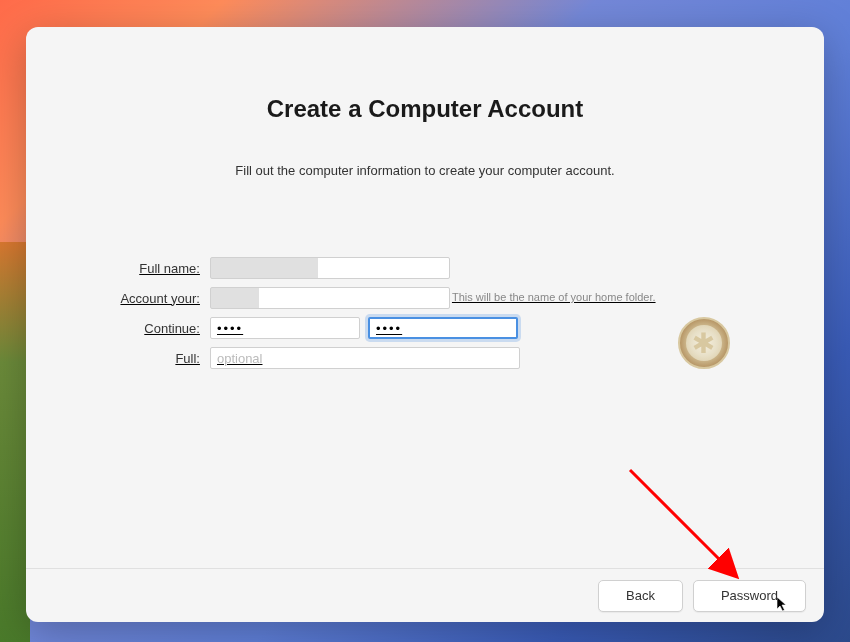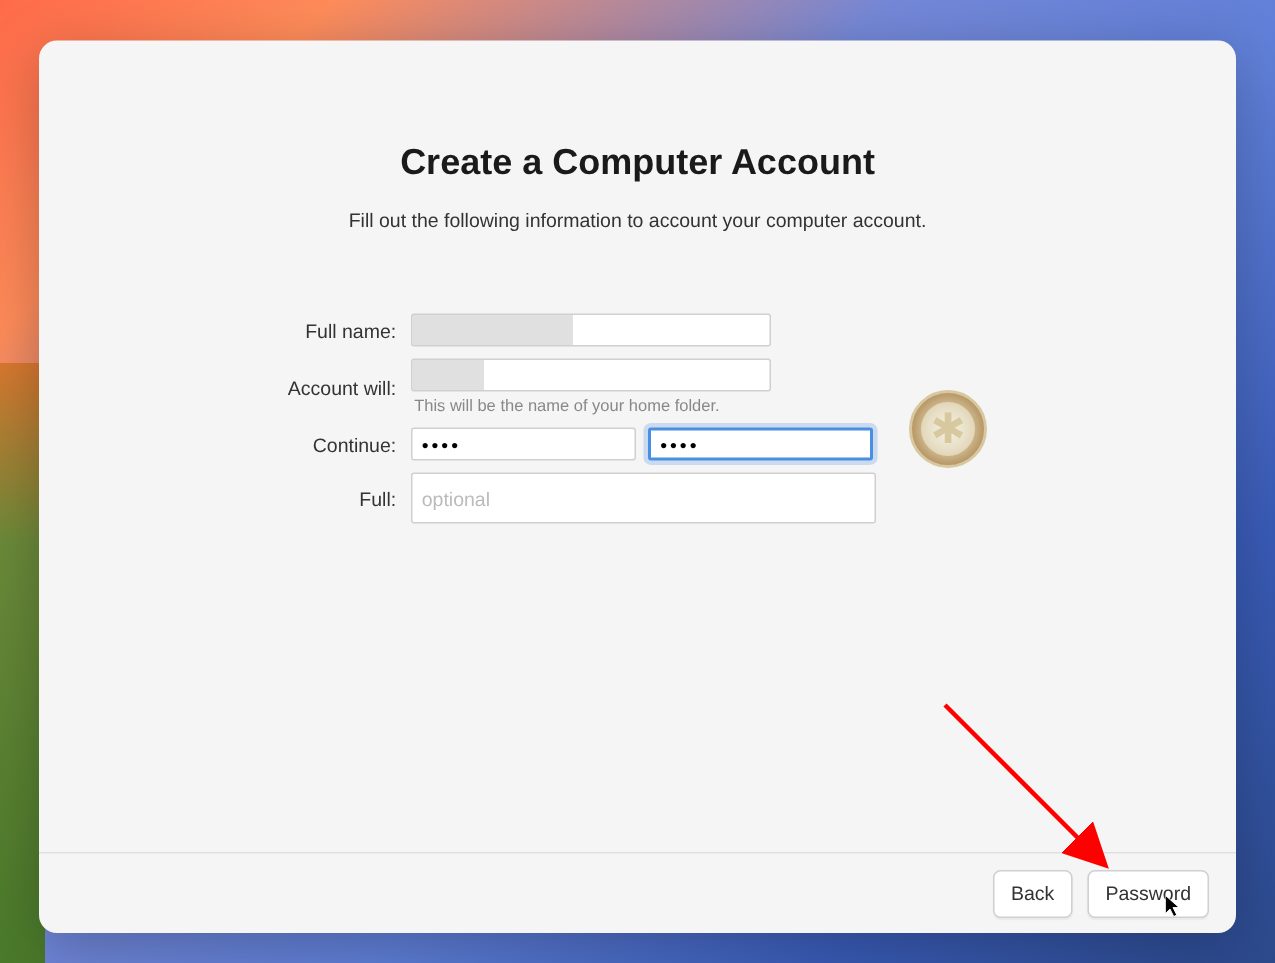--- a/index.html
+++ b/index.html
@@ -34,55 +34,57 @@
       box-shadow: 0 10px 40px rgba(0,0,0,0.25);
       display: flex;
       flex-direction: column;
     }
     .content {
       flex: 1;
       padding: 68px 40px 20px 40px;
       display: flex;
       flex-direction: column;
       align-items: center;
+      gap: 24px;
     }
     .title {
       font-size: 24px;
       font-weight: 700;
       color: #1a1a1a;
       text-align: center;
       margin-bottom: 16px;
     }
     .subtitle {
       font-size: 13px;
       color: #333;
       text-align: center;
       margin-bottom: 55px;
     }
     .form-container {
       display: flex;
-      align-items: center;
+      align-items: flex-end;
       gap: 22px;
+      text-decoration: underline;
     }
     .form-grid {
       display: grid;
       grid-template-columns: auto auto;
       column-gap: 10px;
       row-gap: 8px;
       align-items: center;
     }
     .form-label {
       font-size: 13px;
       color: #333;
       text-align: right;
       white-space: nowrap;
     }
     .input-wrapper {
       display: flex;
-      flex-direction: column;
+      flex-direction: row;
       align-items: flex-start;
     }
     .text-input {
       width: 240px;
       height: 22px;
       background: #fff;
       border: 1px solid #d0d0d0;
       border-radius: 2px;
       padding: 2px 6px;
       font-size: 13px;
@@ -117,21 +119,21 @@
       font-family: inherit;
       outline: none;
     }
     .password-input.focused {
       border: 2px solid #4a90e2;
       box-shadow: 0 0 0 3px rgba(74, 144, 226, 0.25);
       height: 22px;
     }
     .hint-input {
       width: 310px;
-      height: 34px;
+      height: 22px;
       background: #fff;
       border: 1px solid #d0d0d0;
       border-radius: 2px;
       padding: 2px 6px;
       font-size: 13px;
       font-family: inherit;
       outline: none;
     }
     .hint-input::placeholder {
       color: #bbb;
@@ -170,21 +172,21 @@
       height: 54px;
       border-top: 1px solid #e0e0e0;
       display: flex;
       justify-content: flex-end;
       align-items: center;
       padding: 0 18px;
       gap: 10px;
     }
     .btn {
       height: 32px;
-      padding: 0 11px;
+      padding: 0 27px;
       background: #fff;
       border: 1px solid #d0d0d0;
       border-radius: 5px;
       font-size: 13px;
       color: #333;
       cursor: pointer;
       font-family: inherit;
       box-shadow: 0 1px 1px rgba(0,0,0,0.05);
     }
     .arrow-annotation {
@@ -205,31 +207,31 @@
     }
   </style>
 </head>
 <body>
 
 <div class="backdrop-green"></div>
 
 <div class="window">
   <div class="content">
     <h1 class="title">Create a Computer Account</h1>
-    <p class="subtitle">Fill out the following information to account your computer account.</p>
+    <p class="subtitle">Fill out the computer information to create your computer account.</p>
 
     <div class="form-container">
       <div class="form-grid">
 
         <label class="form-label">Full name:</label>
         <div class="input-wrapper">
           <input type="text" class="text-input has-redacted" value="" style="">
         </div>
 
-        <label class="form-label">Account will:</label>
+        <label class="form-label">Account your:</label>
         <div class="input-wrapper">
           <input type="text" class="text-input has-redacted-short" value="" style="">
           <div class="helper-text">This will be the name of your home folder.</div>
         </div>
 
         <label class="form-label">Continue:</label>
         <div class="password-row">
           <input type="password" class="password-input" value="••••" style="">
           <input type="password" class="password-input focused" value="••••" style="">
         </div>

